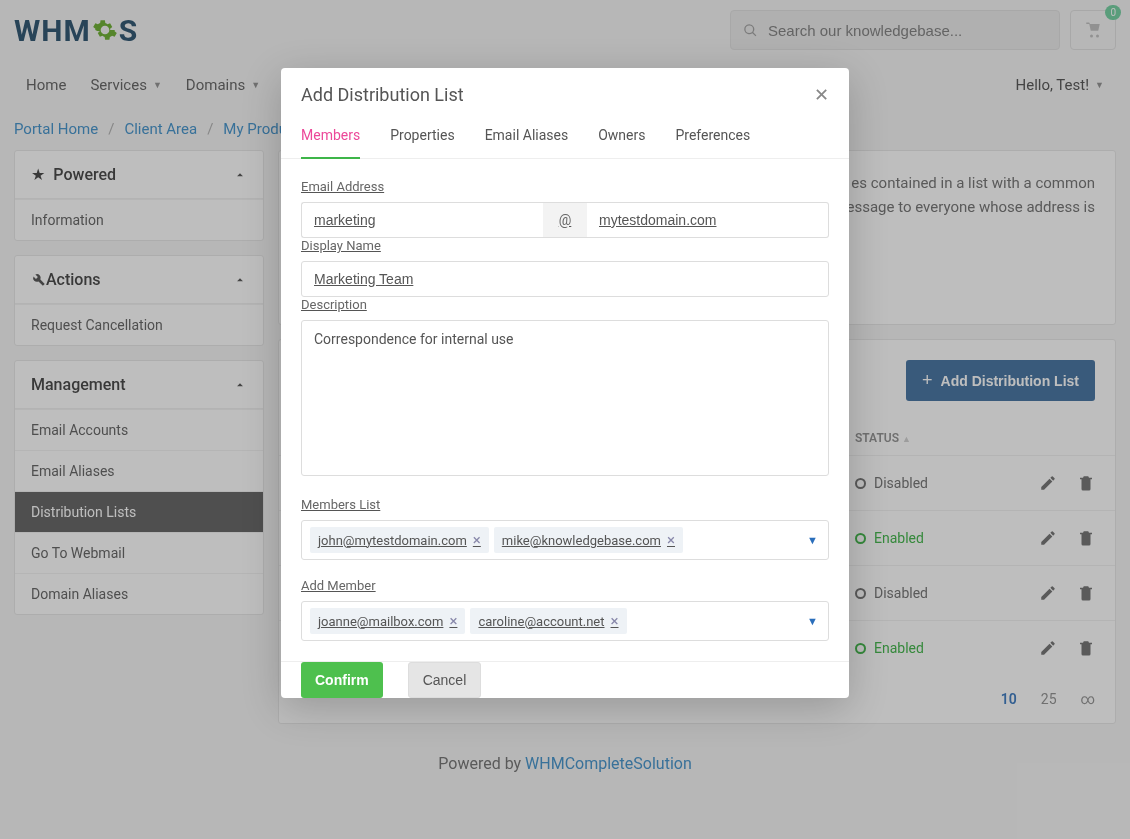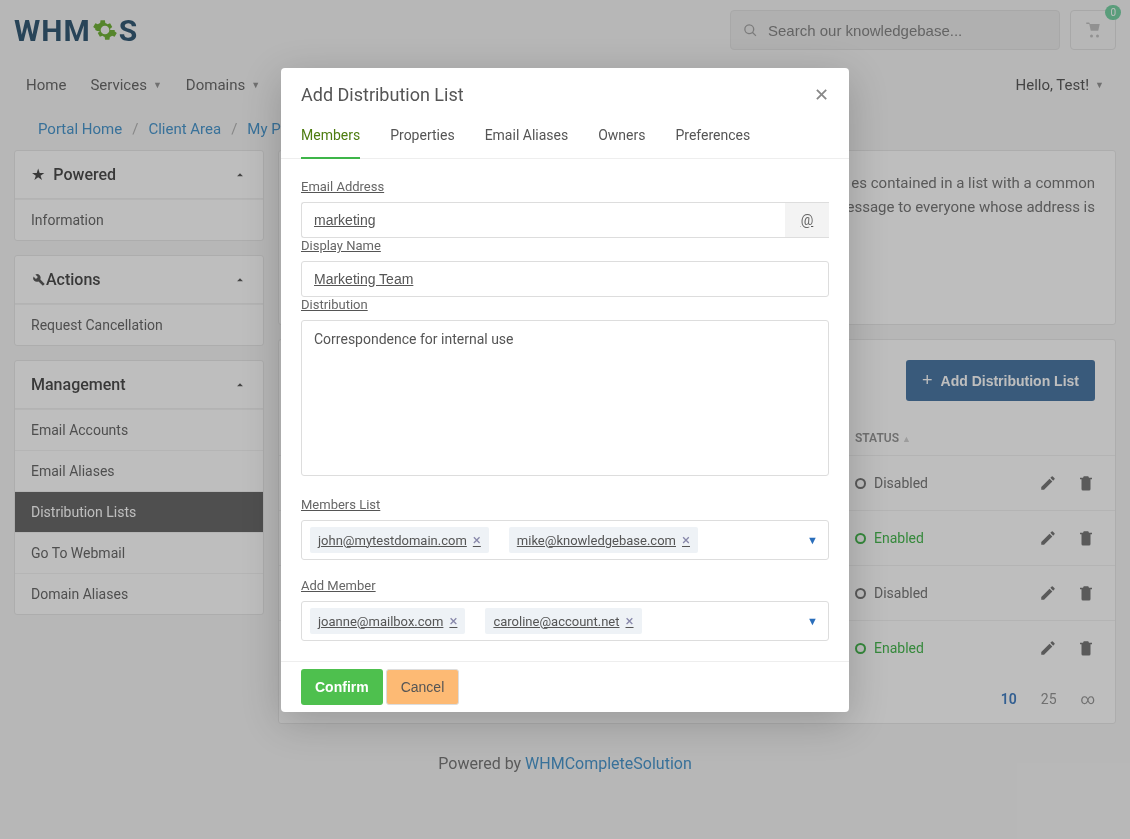--- a/index.html
+++ b/index.html
@@ -16,21 +16,21 @@
 .cart-badge { position: absolute; top: -6px; right: -6px; background: #6c9; color: #fff; border-radius: 10px; font-size: 10px; padding: 2px 5px; }
 
 
 .nav { display: flex; align-items: center; padding: 6px 14px 10px; font-size: 15px; }
 .nav-item { padding: 10px 12px; color: #555; display: flex; align-items: center; gap: 6px; }
 .nav-caret { font-size: 9px; color: #888; }
 .nav-spacer { flex: 1; }
 .nav-item.right { color: #444; }
 
 
-.breadcrumb { padding: 6px 14px 12px; font-size: 15px; color: #3289c7; display: flex; gap: 10px; align-items: flex-start; margin-left: 24px; }
+.breadcrumb { padding: 6px 14px 12px; font-size: 15px; color: #3289c7; display: flex; gap: 10px; align-items: flex-start; }
 .breadcrumb .sep { color: #aaa; }
 
 
 .main { display: flex; padding: 0 14px; gap: 14px; }
 .sidebar { width: 250px; }
 .panel { background: #fff; border: 1px solid #e5e5e5; border-radius: 3px; margin-bottom: 14px; }
 .panel-head { display: flex; align-items: center; justify-content: space-between; padding: 14px 16px; border-bottom: 1px solid #eee; font-size: 16px; font-weight: 500; color: #333; }
 .panel-item { padding: 12px 16px; font-size: 14px; color: #555; border-top: 1px solid #f2f2f2; }
 .panel-item:first-of-type { border-top: none; }
 .panel-item.active { background: #555; color: #fff; }
@@ -58,36 +58,36 @@
 .poweredby a { color: #3289c7; text-decoration: none; }
 
 
 .overlay { position: absolute; inset: 0; background: rgba(70,70,70,0.35); display: flex; align-items: flex-start; justify-content: center; padding-top: 68px; }
 .modal { background: #fff; width: 568px; border-radius: 4px; box-shadow: 0 10px 40px rgba(0,0,0,.2); }
 .modal-head { display: flex; align-items: center; justify-content: space-between; padding: 16px 20px 12px; }
 .modal-title { font-size: 18px; color: #555; font-weight: 400; }
 .modal-close { color: #888; font-size: 18px; cursor: pointer; }
 .modal-tabs { display: flex; border-bottom: 1px solid #eee; padding: 0 20px; gap: 30px; }
 .modal-tab { padding: 10px 0 14px; color: #555; font-size: 14px; position: relative; }
-.modal-tab.active { color: #4d7c0f; border-bottom: 2px solid #3eb549; margin-bottom: -1px; }
+.modal-tab.active { color: #ec4899; border-bottom: 2px solid #3eb549; margin-bottom: -1px; }
 .modal-body { padding: 20px; text-decoration: underline; }
 .form-label { font-size: 13px; color: #666; margin-bottom: 8px; display: block; }
 .input-row { display: flex; }
 .input { border: 1px solid #ddd; border-radius: 3px; padding: 9px 12px; font-size: 14px; width: 100%; color: #555; }
 .input-email-local { border-radius: 3px 0 0 3px; border-right: none; flex: 1; }
 .input-at { background: #f3f3f3; border: 1px solid #ddd; border-left: none; border-right: none; width: 44px; display: flex; align-items: center; justify-content: center; color: #666; font-size: 14px; }
 .input-email-domain { border-radius: 0 3px 3px 0; border-left: none; flex: 1; }
 .textarea { border: 1px solid #ddd; border-radius: 3px; padding: 10px 12px; font-size: 14px; width: 100%; height: 156px; resize: none; color: #555; margin-bottom: 18px; font-family: inherit; }
-.taglist { border: 1px solid #ddd; border-radius: 3px; padding: 6px 8px; display: flex; flex-wrap: wrap; align-items: center; gap: 20px; margin-bottom: 18px; position: relative; min-height: 38px; }
+.taglist { border: 1px solid #ddd; border-radius: 3px; padding: 6px 8px; display: flex; flex-wrap: wrap; align-items: center; gap: 5px; margin-bottom: 18px; position: relative; min-height: 38px; }
 .tag { background: #eef2f6; border-radius: 2px; padding: 4px 8px; font-size: 13px; color: #555; display: flex; align-items: center; gap: 6px; }
 .tag-x { color: #88a; font-size: 15px; cursor: pointer; }
 .taglist-caret { position: absolute; right: 10px; top: 50%; transform: translateY(-50%); color: #2a6ebb; font-size: 11px; }
-.modal-footer { border-top: 1px solid #eee; padding: 7px 20px; display: flex; gap: 3px; }
+.modal-footer { border-top: 1px solid #eee; padding: 0 20px; display: flex; gap: 25px; }
 .btn-confirm { background: #4ec04e; color: #fff; border: none; padding: 9px 14px; border-radius: 3px; font-size: 14px; font-weight: 600; }
-.btn-cancel { background: #fdba74; border: 1px solid #ddd; padding: 9px 14px; border-radius: 3px; font-size: 14px; color: #555; }
+.btn-cancel { background: #e5e5e5; border: 1px solid #ddd; padding: 9px 14px; border-radius: 3px; font-size: 14px; color: #555; }
 
 
 svg { display: block; }
 </style>
 </head>
 <body>
 
 <div class="topbar">
   <div class="logo">
     <span>WHM</span>
@@ -311,28 +311,29 @@
       <div class="modal-tab">Properties</div>
       <div class="modal-tab">Email Aliases</div>
       <div class="modal-tab">Owners</div>
       <div class="modal-tab">Preferences</div>
     </div>
     <div class="modal-body">
       <label class="form-label">Email Address</label>
       <div class="input-row">
         <input class="input input-email-local" value="marketing" style="">
         <div class="input-at">@</div>
+        <input class="input input-email-domain" value="mytestdomain.com" style="">
       </div>
 
       <label class="form-label">Display Name</label>
       <div class="input-row">
         <input class="input" value="Marketing Team" style="">
       </div>
 
-      <label class="form-label">Distribution</label>
+      <label class="form-label">Description</label>
       <textarea class="textarea" style="">Correspondence for internal use</textarea>
 
       <label class="form-label">Members List</label>
       <div class="taglist" id="members-list">
         <span class="tag">
             <span>john@mytestdomain.com</span>
             <span class="tag-x">×</span>
           </span>
           <span class="tag">
             <span>mike@knowledgebase.com</span>

